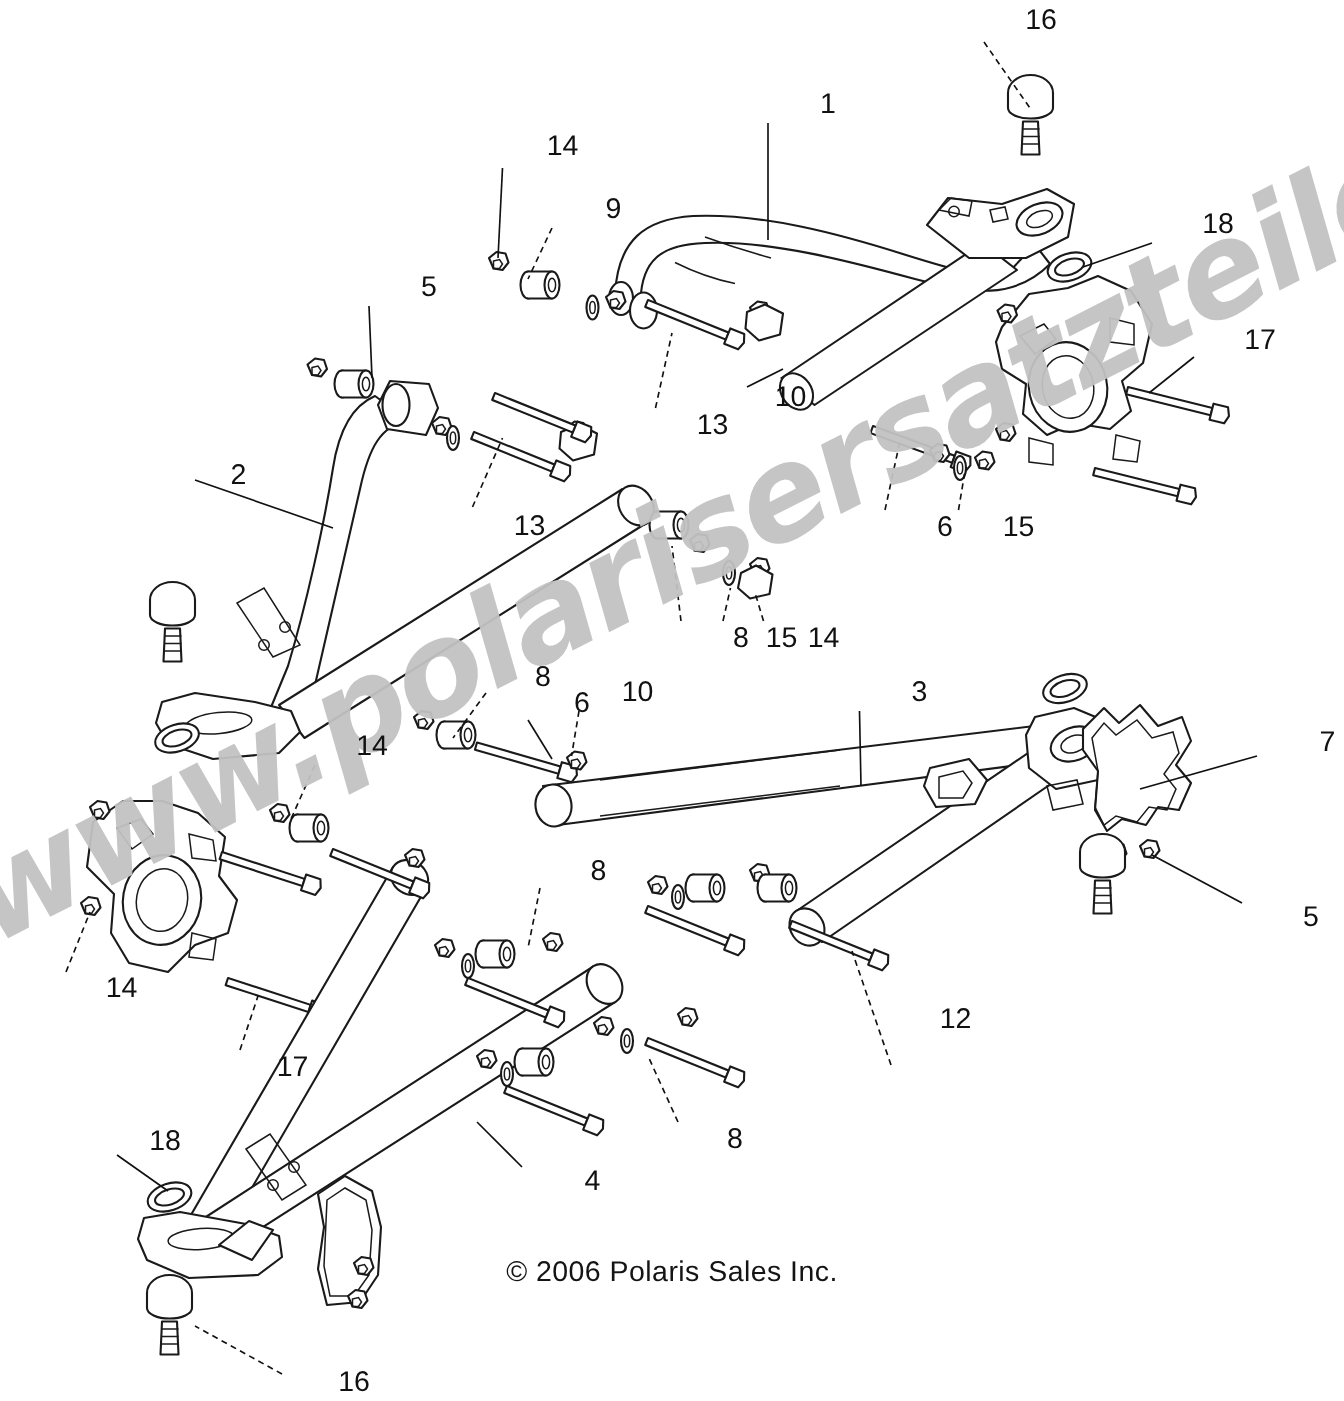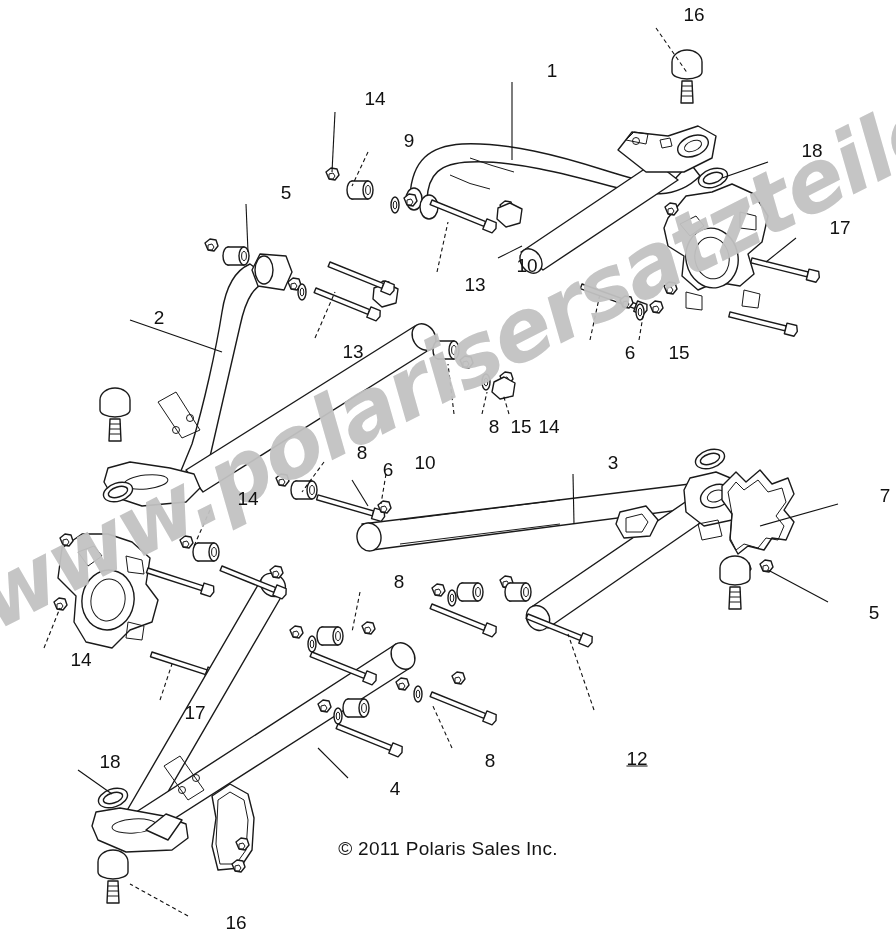--- a/index.html
+++ b/index.html
@@ -406,22 +406,22 @@
       <div class="callout" style="left: 322px; top: 452px;">8</div>
       <div class="callout" style="left: 348px; top: 469px;">6</div>
       <div class="callout" style="left: 385px; top: 462px;">10</div>
       <div class="callout" style="left: 573px; top: 462px;">3</div>
       <div class="callout" style="left: 845px; top: 495px;">7</div>
       <div class="callout" style="left: 208px; top: 498px;">14</div>
       <div class="callout" style="left: 359px; top: 581px;">8</div>
       <div class="callout" style="left: 834px; top: 612px;">5</div>
       <div class="callout" style="left: 41px; top: 659px;">14</div>
       <div class="callout" style="left: 155px; top: 712px;">17</div>
-      <div class="callout" style="left: 597px; top: 758px; text-decoration: underline;">12</div>
+      <div class="callout" style="left: 597px; top: 680px;">12</div>
       <div class="callout" style="left: 450px; top: 760px;">8</div>
       <div class="callout" style="left: 70px; top: 761px;">18</div>
       <div class="callout" style="left: 355px; top: 788px;">4</div>
       <div class="callout" style="left: 196px; top: 922px;">16</div>
     </div>
 
-  <div id="copyright">© 2011 Polaris Sales Inc.</div>
+  <div id="copyright">© 2006 Polaris Sales Inc.</div>
 
 </div>
 
 </body></html>

